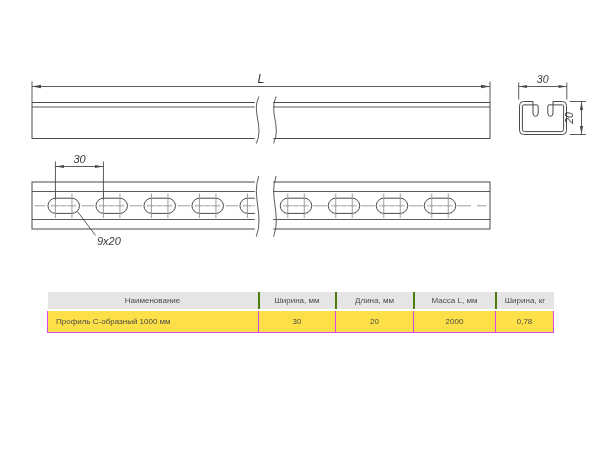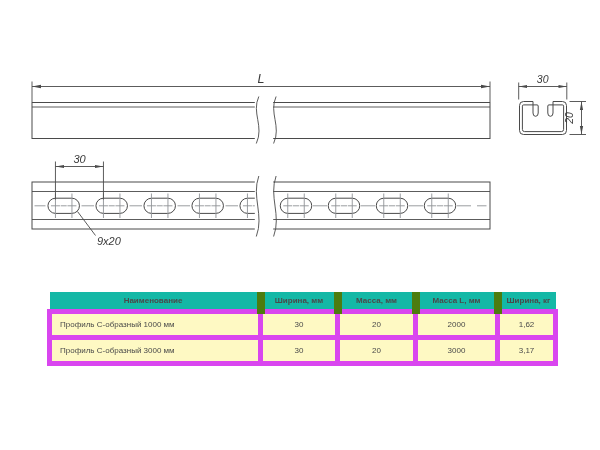--- a/index.html
+++ b/index.html
@@ -11,25 +11,25 @@
   .thin{stroke:#4a4a4a;stroke-width:0.9;fill:none;}
   .cl{stroke:#8e9296;stroke-width:0.9;fill:none;}
   .arrow{fill:#4a4a4a;stroke:none;}
   .band{fill:#ffffff;stroke:none;}
   .dim-label{font:italic 11px "Liberation Sans",sans-serif;fill:#3a3a3a;}
   .dim-label-big{font:italic 12.5px "Liberation Sans",sans-serif;fill:#3a3a3a;}
   .dim-label-sm{font:italic 10.5px "Liberation Sans",sans-serif;fill:#3a3a3a;}
   
   table.spec{position:absolute;left:47px;top:292px;width:506px;border-collapse:collapse;
              table-layout:fixed;font-size:8px;color:#4a4a4a;}
-  table.spec th{background:#14b8a6;font-weight:bold;height:17px;padding:0;
+  table.spec th{background:#e5e5e5;font-weight:normal;height:17px;padding:0;
                 border-bottom:2px solid #ffffff;text-align:center;}
-  table.spec th + th{border-left:8px solid #4d7c0f;}
-  table.spec td{border:5px solid #d946ef;height:21px;padding:0;text-align:center;
-                background:#fef9c3;}
+  table.spec th + th{border-left:2px solid #4d7c0f;}
+  table.spec td{border:1px solid #d946ef;height:21px;padding:0;text-align:center;
+                background:#fde047;}
   table.spec td.name{text-align:left;padding-left:8px;}
 </style>
 </head>
 <body>
 
 <div class="page">
 
   <svg class="drawing" width="600" height="285" viewBox="0 0 600 285">
 
     <g>
@@ -166,35 +166,28 @@
       <col style="width:211px">
         <col style="width:77px">
         <col style="width:78px">
       <col style="width:82px">
         <col style="width:58px">
     </colgroup>
     <thead>
       <tr>
         <th>Наименование</th>
         <th>Ширина, мм</th>
-        <th>Масса, мм</th>
+        <th>Длина, мм</th>
         <th>Масса L, мм</th>
         <th>Ширина, кг</th>
       </tr>
     </thead>
     <tbody>
       <tr>
         <td class="name">Профиль С-образный 1000 мм</td>
         <td>30</td>
         <td>20</td>
         <td>2000</td>
-        <td>1,62</td>
-      </tr>
-      <tr>
-        <td class="name">Профиль С-образный 3000 мм</td>
-        <td>30</td>
-        <td>20</td>
-        <td>3000</td>
-        <td>3,17</td>
+        <td>0,78</td>
       </tr>
     </tbody>
   </table>
 </div>
 
 </body></html>

